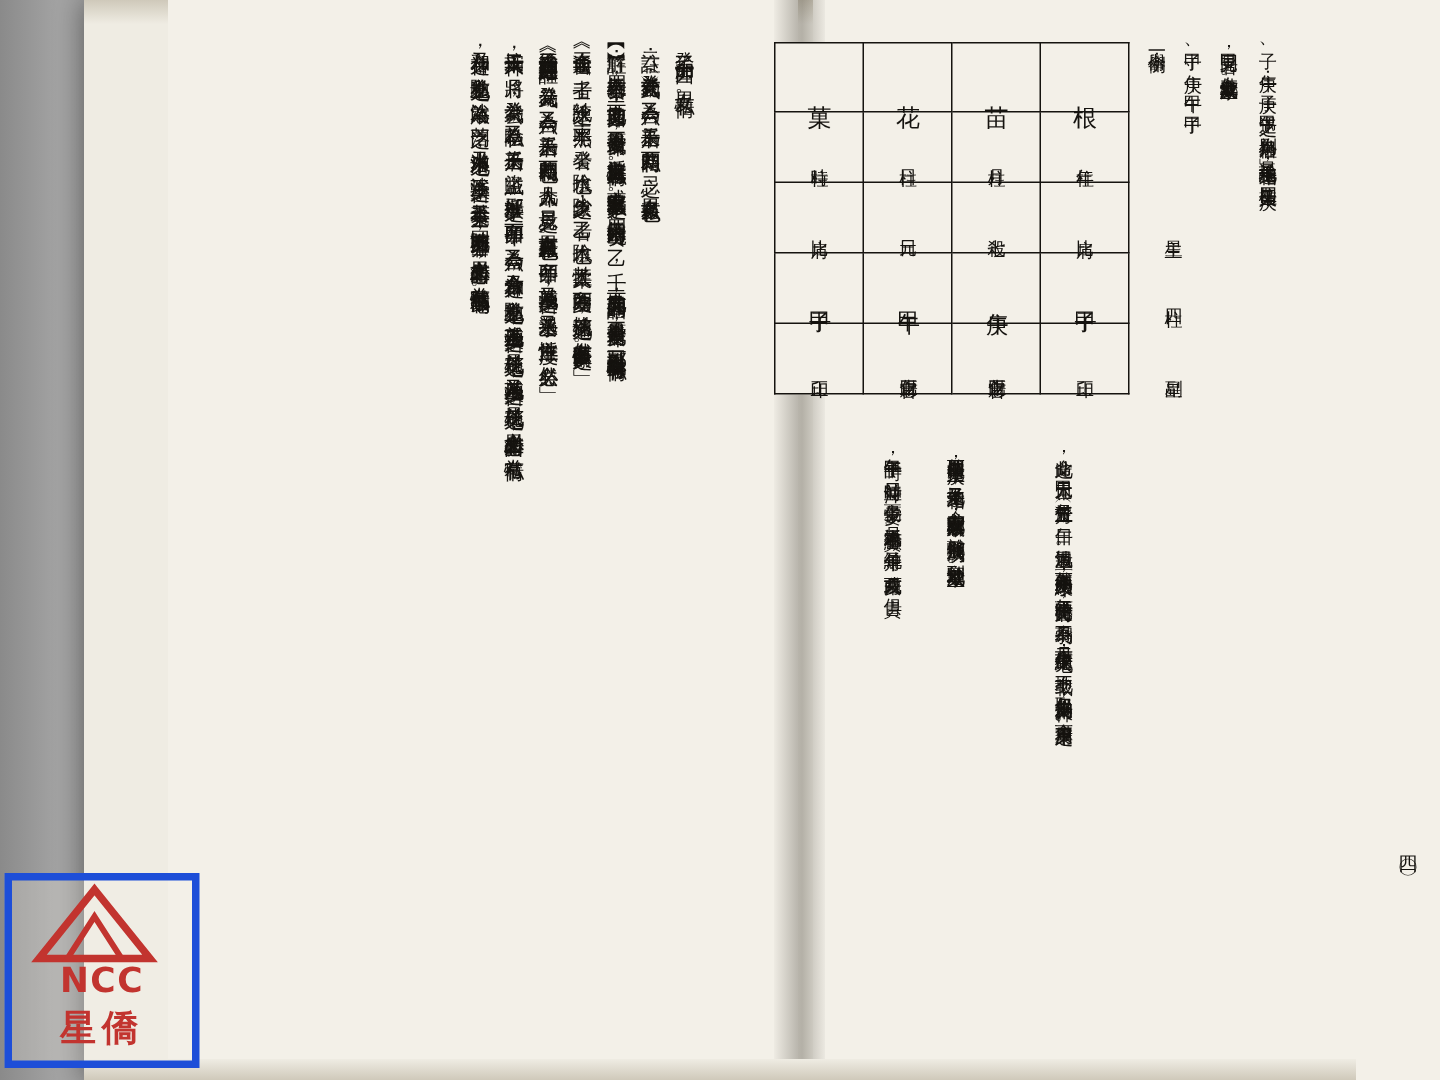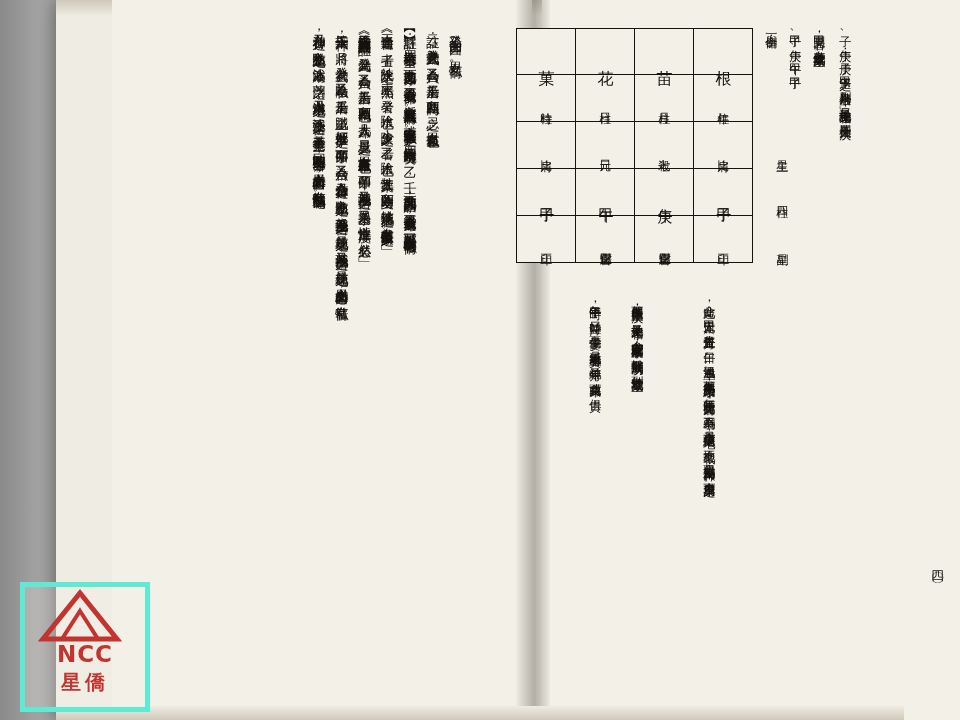--- a/index.html
+++ b/index.html
@@ -79,28 +79,28 @@
   .rt-top{position:absolute;right:0;top:26px;height:250px;}
   .rt-low{position:absolute;top:296px;height:402px;}
 
   .pagenum{
     position:absolute;right:14px;top:560px;
     writing-mode:vertical-rl;text-orientation:upright;
     font-size:13px;color:#15130f;letter-spacing:.1em;
   }
 
   
-  .stamp{position:absolute;left:20px;bottom:8px;width:120px;height:120px;
-     border:5px solid #5eead4;background:rgba(243,240,232,.25);text-decoration:underline;}
+  .stamp{position:absolute;left:3px;bottom:8px;width:120px;height:120px;
+     border:5px solid #1d4ed8;background:rgba(243,240,232,.25);text-decoration:underline;}
   .stamp svg{position:absolute;left:0;top:0;}
   .stamp .ncc{position:absolute;left:0;top:54px;width:100%;text-align:center;
      font-family:"DejaVu Sans","Liberation Sans",sans-serif;
      font-size:23px;font-weight:bold;color:#c2342f;letter-spacing:1px;}
   .stamp .cn{position:absolute;left:0;top:82px;width:100%;text-align:center;
-     font-size:20px;font-weight:bold;color:#c2342f;letter-spacing:4px;}
+     font-size:24px;font-weight:bold;color:#c2342f;letter-spacing:4px;}
 </style>
 </head>
 <body>
 
 <div id="page">
   <div class="desk"></div>
 
   <div class="book">
     <div class="page page-left"></div>
     <div class="page page-right"></div>

